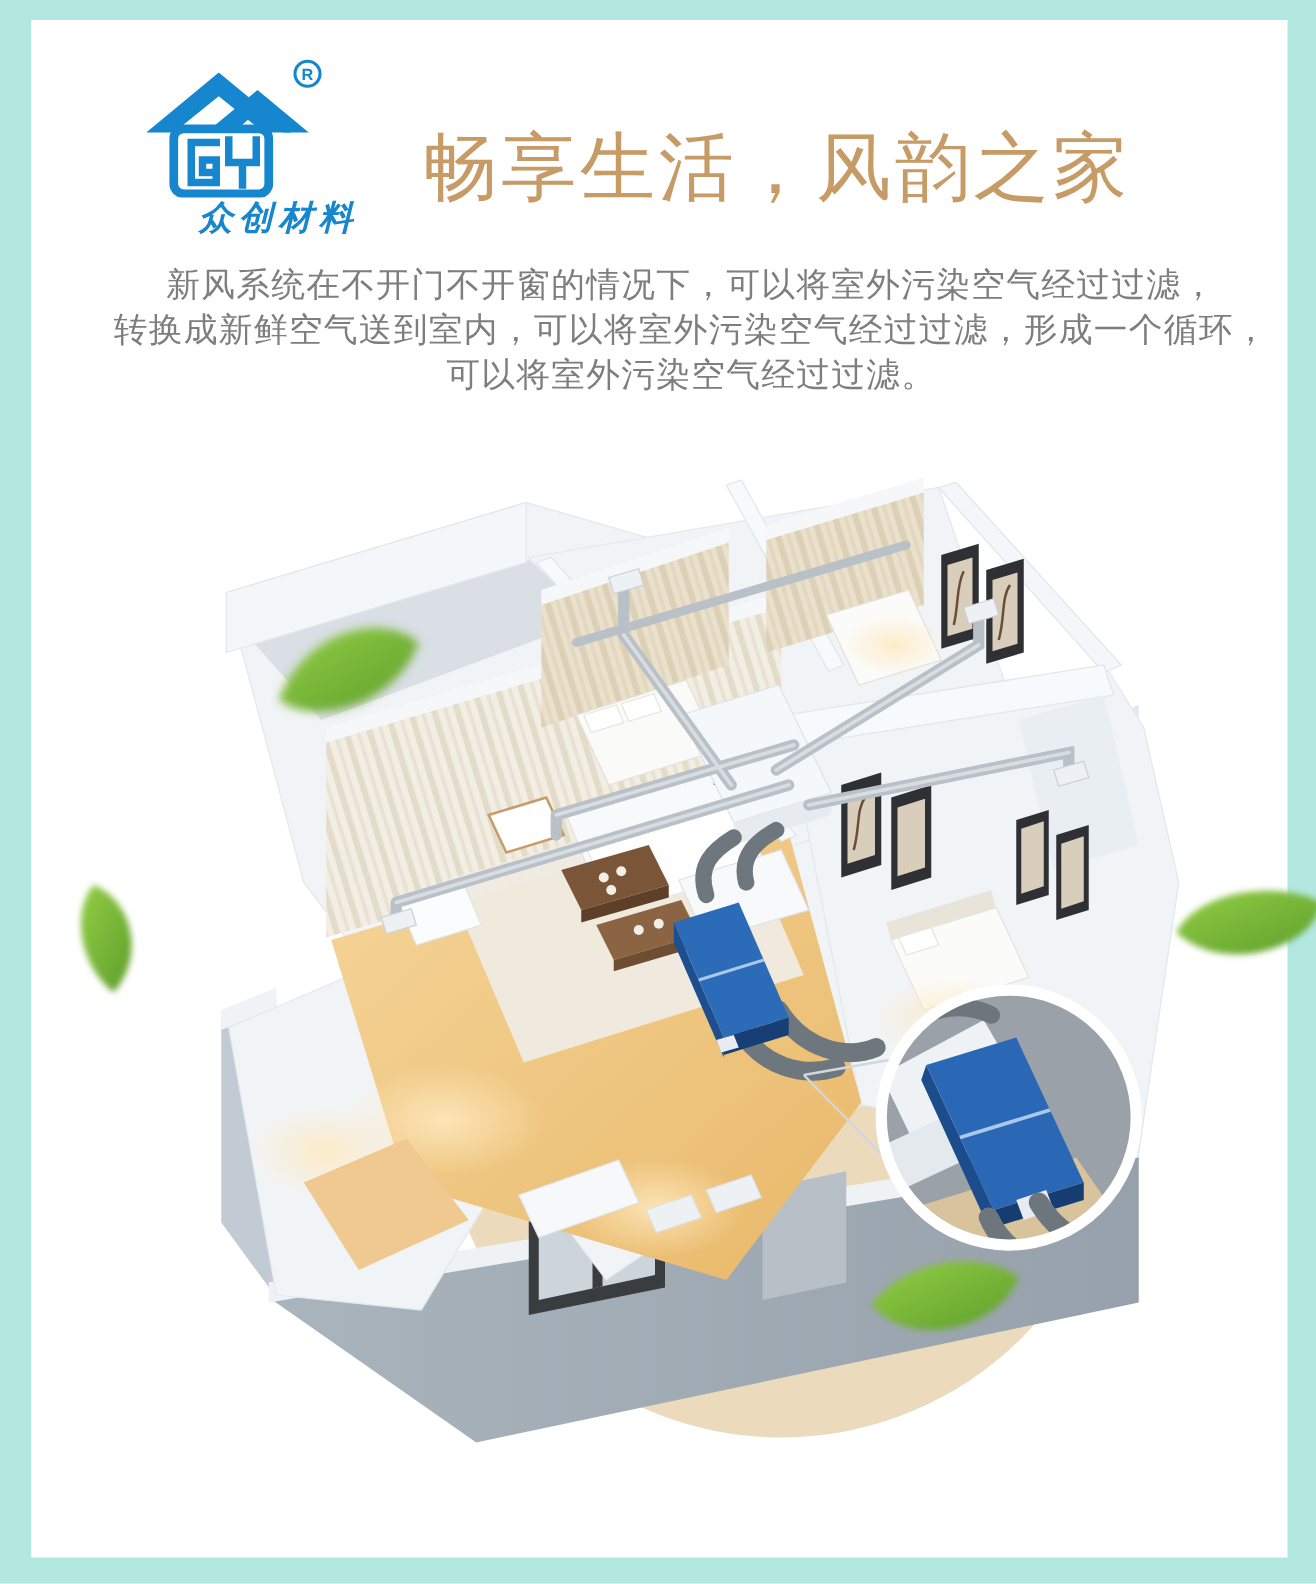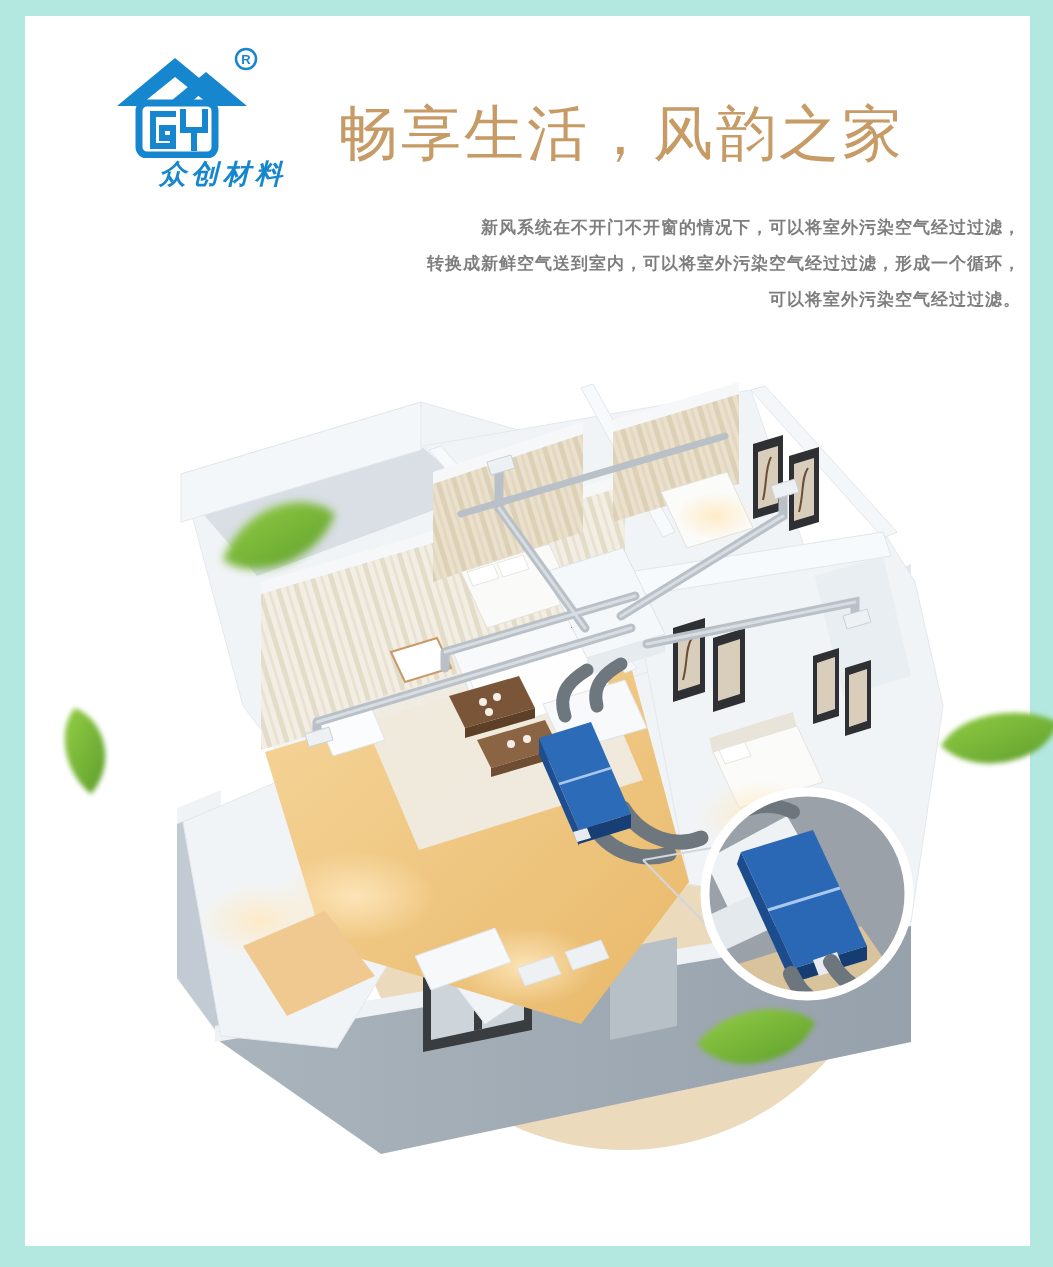--- a/index.html
+++ b/index.html
@@ -14,22 +14,22 @@
   *{margin:0;padding:0;box-sizing:border-box;}
   html,body{width:1053px;height:1267px;}
   body{font-family:"Liberation Sans","DejaVu Sans",sans-serif;background:#fff;}
   .page{position:relative;width:1053px;height:1267px;background:var(--mint);overflow:hidden;}
   .content{position:absolute;left:25px;top:16px;width:1005px;height:1230px;background:#ffffff;}
   .logo-wrap{position:absolute;left:78px;top:30px;width:170px;height:112px;}
   .logo-text{position:absolute;left:62px;top:140px;width:200px;text-align:right;
     color:var(--logo-blue);font-weight:bold;font-style:italic;font-size:27px;letter-spacing:5px;}
   .title{position:absolute;left:200px;top:82px;width:680px;text-align:right;
     color:var(--gold);font-size:60px;font-weight:500;letter-spacing:3px;line-height:72px;}
-  .desc{position:absolute;left:60px;top:194px;width:936px;text-align:right;
-    color:var(--body-gray);font-size:17px;line-height:36px;letter-spacing:1px;font-weight:700;}
+  .desc{position:absolute;left:60px;top:194px;width:936px;text-align:center;
+    color:var(--body-gray);font-size:27px;line-height:36px;letter-spacing:1px;font-weight:400;}
   .illus{position:absolute;left:0;top:330px;width:1053px;height:937px;}
   .blur2{filter:blur(2.5px);}
   .blur4{filter:blur(4px);}
 </style>
 </head>
 <body>
 
 <div class="page">
   <div class="content">
 

